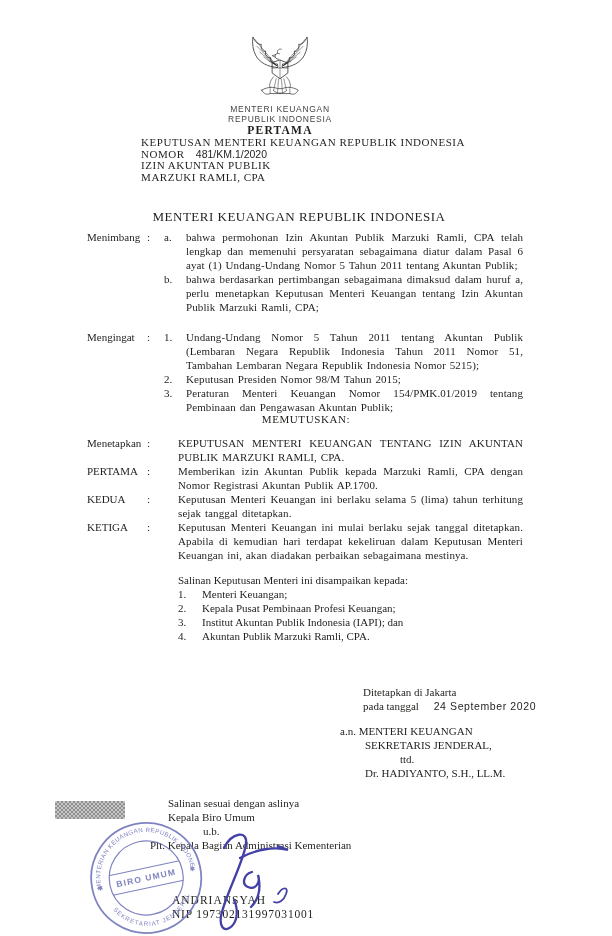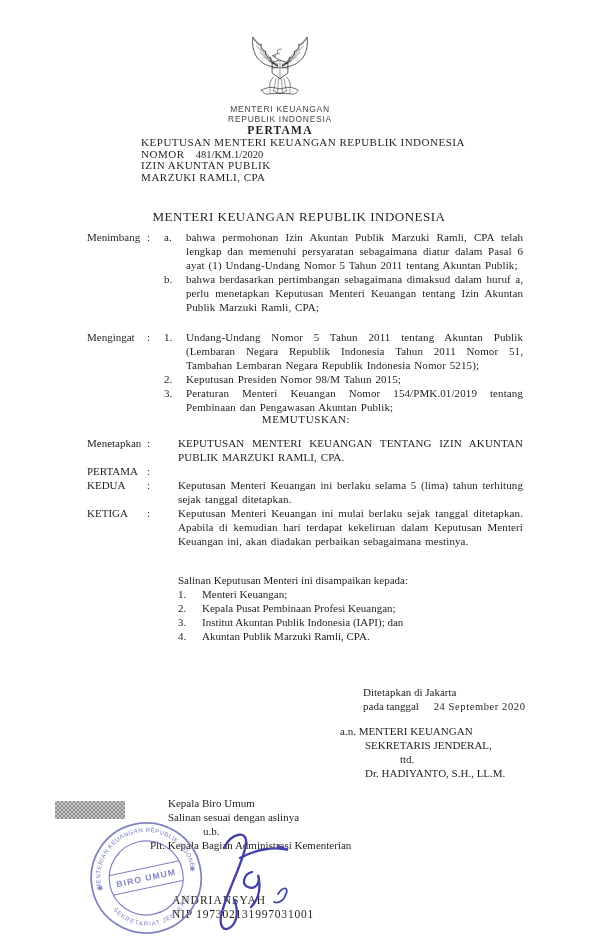--- a/index.html
+++ b/index.html
@@ -13,21 +13,21 @@
   
   .emblem { position:absolute; top:27px; left:248px; width:64px; height:78px; }
   .emblem svg { width:100%; height:100%; }
   .letterhead { position:absolute; top:104px; left:280px; transform:translateX(-50%);
     font-family:"Liberation Sans", sans-serif; font-size:8.5px; line-height:10px;
     letter-spacing:.7px; color:#454545; text-align:center; white-space:nowrap; }
   .salinan { position:absolute; top:123px; left:280px; transform:translateX(-50%);
     font-weight:bold; font-size:11.5px; letter-spacing:1.2px; }
   .doc-title { position:absolute; top:137px; left:303px; transform:translateX(-50%);
     text-align:left; font-size:11px; line-height:11.7px; letter-spacing:.5px; white-space:nowrap; }
-  .mono { font-family:Liberation Serif, serif; font-size:10.5px; letter-spacing:0; }
+  .mono { font-family:Liberation Sans, sans-serif; font-size:10.5px; letter-spacing:0; }
   .heading2 { position:absolute; top:210px; left:299px; transform:translateX(-50%);
     font-size:13px; letter-spacing:.5px; white-space:nowrap; }
   
   .clauses { position:absolute; left:87px; width:436px; }
   .menimbang { top:230px; } .mengingat { top:330px; } .decisions { top:436px; }
   .crow { display:grid; grid-template-columns:60px 17px 1fr; align-items:start; }
   .clabel { white-space:nowrap; }
   .item { display:grid; grid-template-columns:22px 1fr; }
   .item .itext, .dtext { text-align:justify; letter-spacing:.1px; word-spacing:1px; }
   .dcontent { padding-left:14px; }
@@ -149,20 +149,21 @@
 
   <div class="clauses decisions">
     <div class="crow">
       <div class="clabel">Menetapkan</div>
       <div>:</div>
       <div class="dcontent dtext">KEPUTUSAN MENTERI KEUANGAN TENTANG IZIN AKUNTAN PUBLIK MARZUKI RAMLI, CPA.</div>
     </div>
     <div class="crow">
       <div class="clabel">PERTAMA</div>
       <div>:</div>
+      <div class="dcontent dtext">Memberikan izin Akuntan Publik kepada Marzuki Ramli, CPA dengan Nomor Registrasi Akuntan Publik AP.1700.</div>
     </div>
     <div class="crow">
       <div class="clabel">KEDUA</div>
       <div>:</div>
       <div class="dcontent dtext">Keputusan Menteri Keuangan ini berlaku selama 5 (lima) tahun terhitung sejak tanggal ditetapkan.</div>
     </div>
     <div class="crow">
       <div class="clabel">KETIGA</div>
       <div>:</div>
       <div class="dcontent dtext">Keputusan Menteri Keuangan ini mulai berlaku sejak tanggal ditetapkan. Apabila di kemudian hari terdapat kekeliruan dalam Keputusan Menteri Keuangan ini, akan diadakan perbaikan sebagaimana mestinya.</div>
@@ -198,22 +199,22 @@
   </div>
   <div class="an-block">
     <div>a.n. MENTERI KEUANGAN</div>
     <div class="ind1">SEKRETARIS JENDERAL,</div>
     <div class="ind2">ttd.</div>
     <div class="ind1">Dr. HADIYANTO, S.H., LL.M.</div>
   </div>
 
   <div class="redaction"></div>
   <div class="certification">
+    <div class="c-ind1">Salinan sesuai dengan aslinya</div>
     <div class="c-ind1">Kepala Biro Umum</div>
-    <div class="c-ind1">Salinan sesuai dengan aslinya</div>
     <div class="c-ind2">u.b.</div>
     <div>Plt. Kepala Bagian Administrasi Kementerian</div>
   </div>
   <div class="signer-name">
     <div>ANDRIANSYAH</div>
     <div class="nip">NIP 197302131997031001</div>
   </div>
 
   <div class="stamp">
     <svg viewBox="0 0 120 120">

